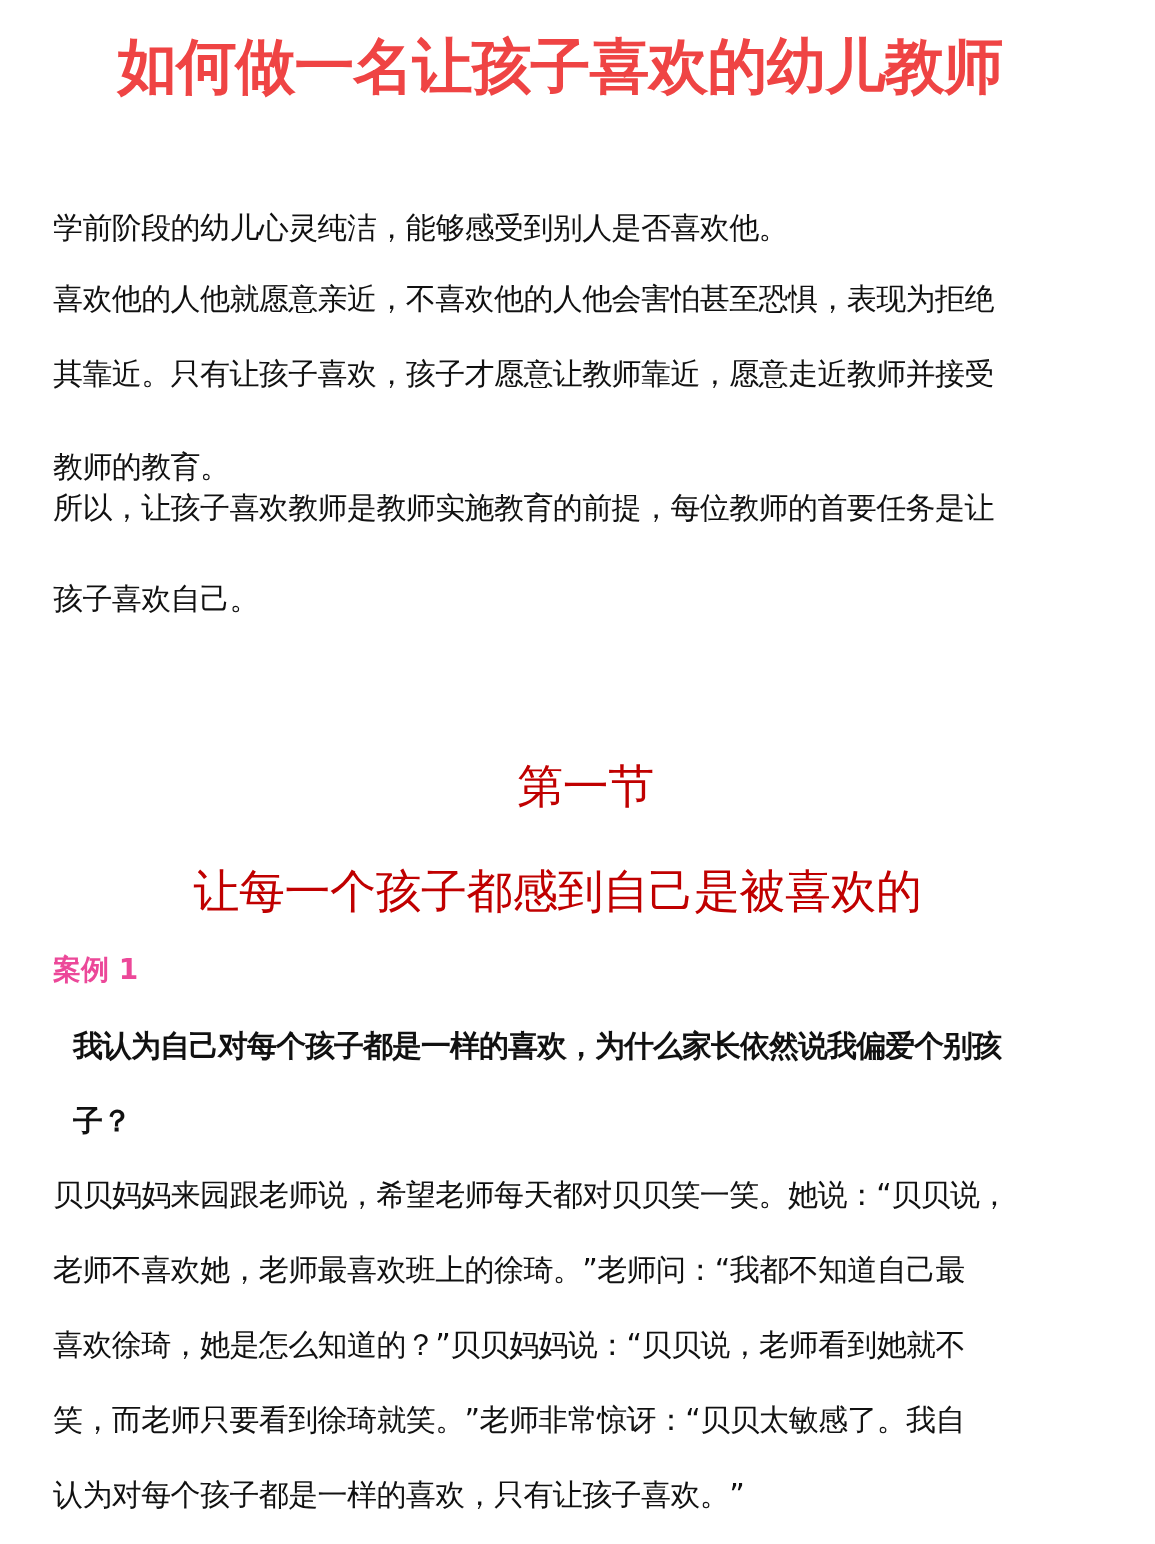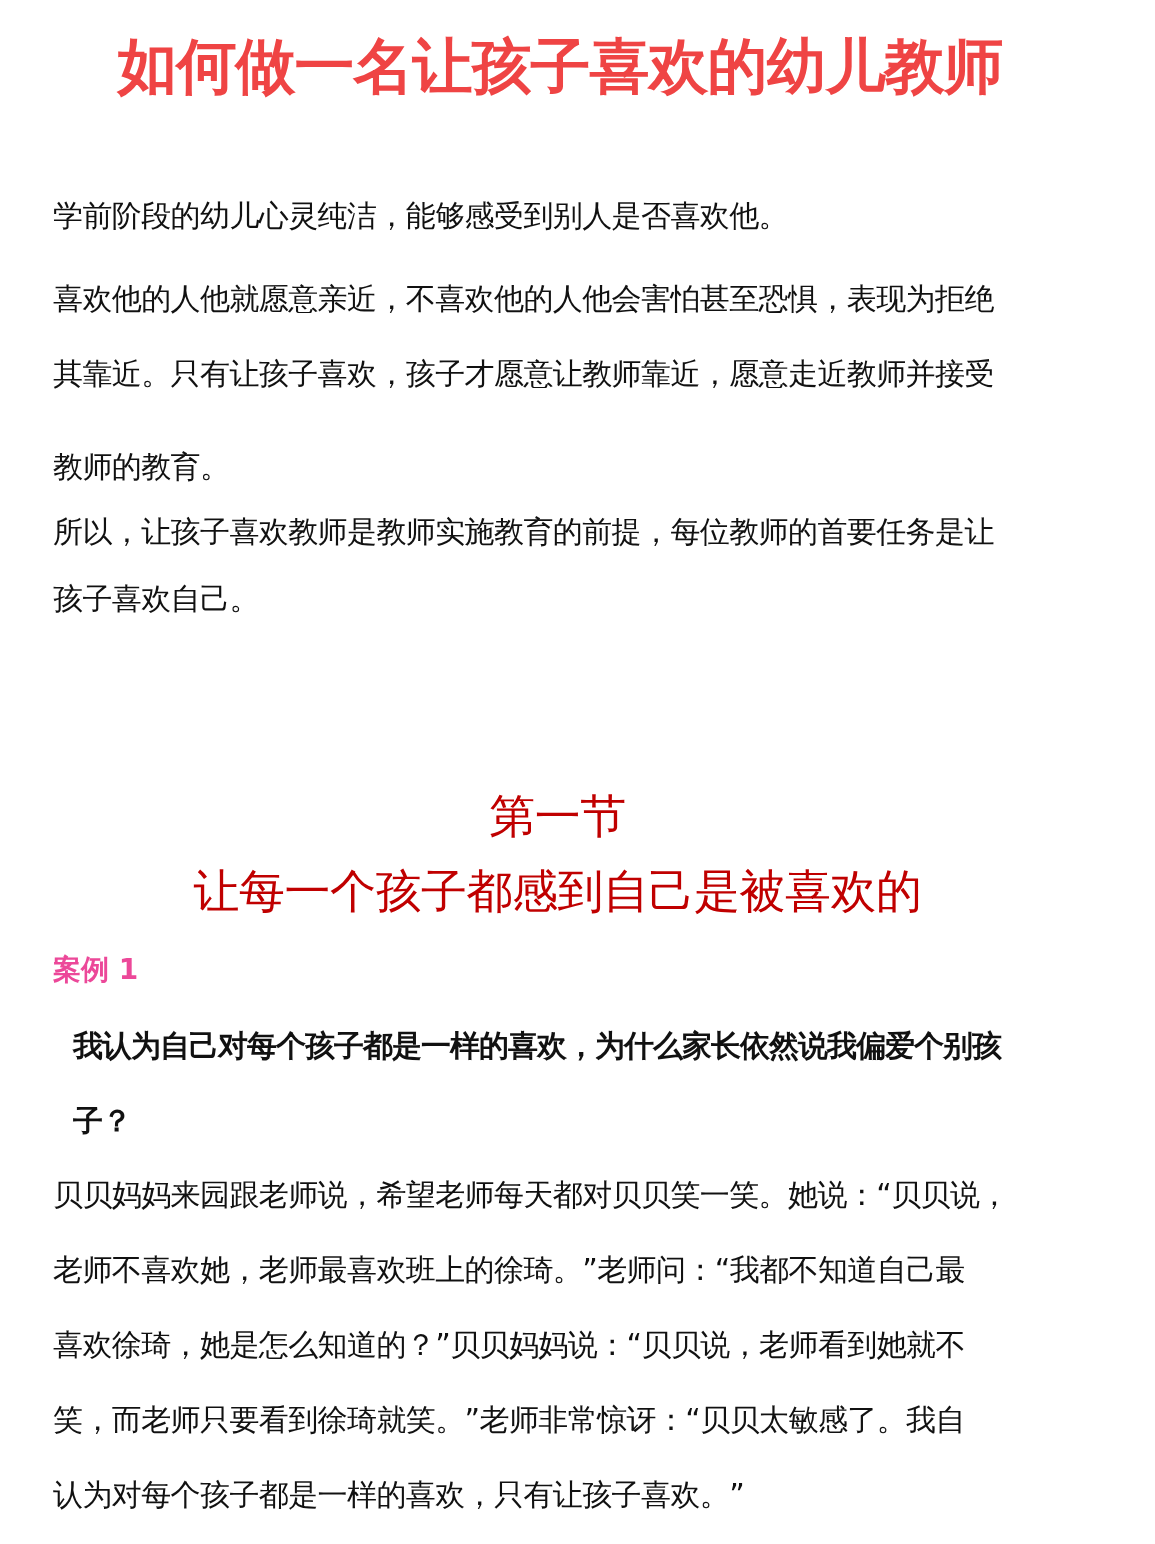--- a/index.html
+++ b/index.html
@@ -64,30 +64,30 @@
     }
   </style>
 </head>
 <body>
 
 <div>
 
   <h1 class="title" style="margin:0;">如何做一名让孩子喜欢的幼儿教师</h1>
 
   <div>
-    <div class="line" style="top:196px;">学前阶段的幼儿心灵纯洁，能够感受到别人是否喜欢他。</div>
+    <div class="line" style="top:208px;">学前阶段的幼儿心灵纯洁，能够感受到别人是否喜欢他。</div>
     <div class="line" style="top:279px;">喜欢他的人他就愿意亲近，不喜欢他的人他会害怕甚至恐惧，表现为拒绝</div>
     <div class="line" style="top:354px;">其靠近。只有让孩子喜欢，孩子才愿意让教师靠近，愿意走近教师并接受</div>
     <div class="line" style="top:447px;">教师的教育。</div>
-    <div class="line" style="top:512px;">所以，让孩子喜欢教师是教师实施教育的前提，每位教师的首要任务是让</div>
+    <div class="line" style="top:488px;">所以，让孩子喜欢教师是教师实施教育的前提，每位教师的首要任务是让</div>
     <div class="line" style="top:579px;">孩子喜欢自己。</div>
   </div>
 
   <div>
-    <div class="section-head" style="top:786px;">第一节</div>
+    <div class="section-head" style="top:756px;padding-left:28px;">第一节</div>
     <div class="section-head" style="top:861px;">让每一个孩子都感到自己是被喜欢的</div>
   </div>
 
   <div>
     <div class="case-label">案例 1</div>
 
     <div class="line bold-line" style="top:1026px;">我认为自己对每个孩子都是一样的喜欢，为什么家长依然说我偏爱个别孩</div>
     <div class="line bold-line" style="top:1101px;">子？</div>
 
     <div class="line" style="top:1175px;">贝贝妈妈来园跟老师说，希望老师每天都对贝贝笑一笑。她说：“贝贝说，</div>

